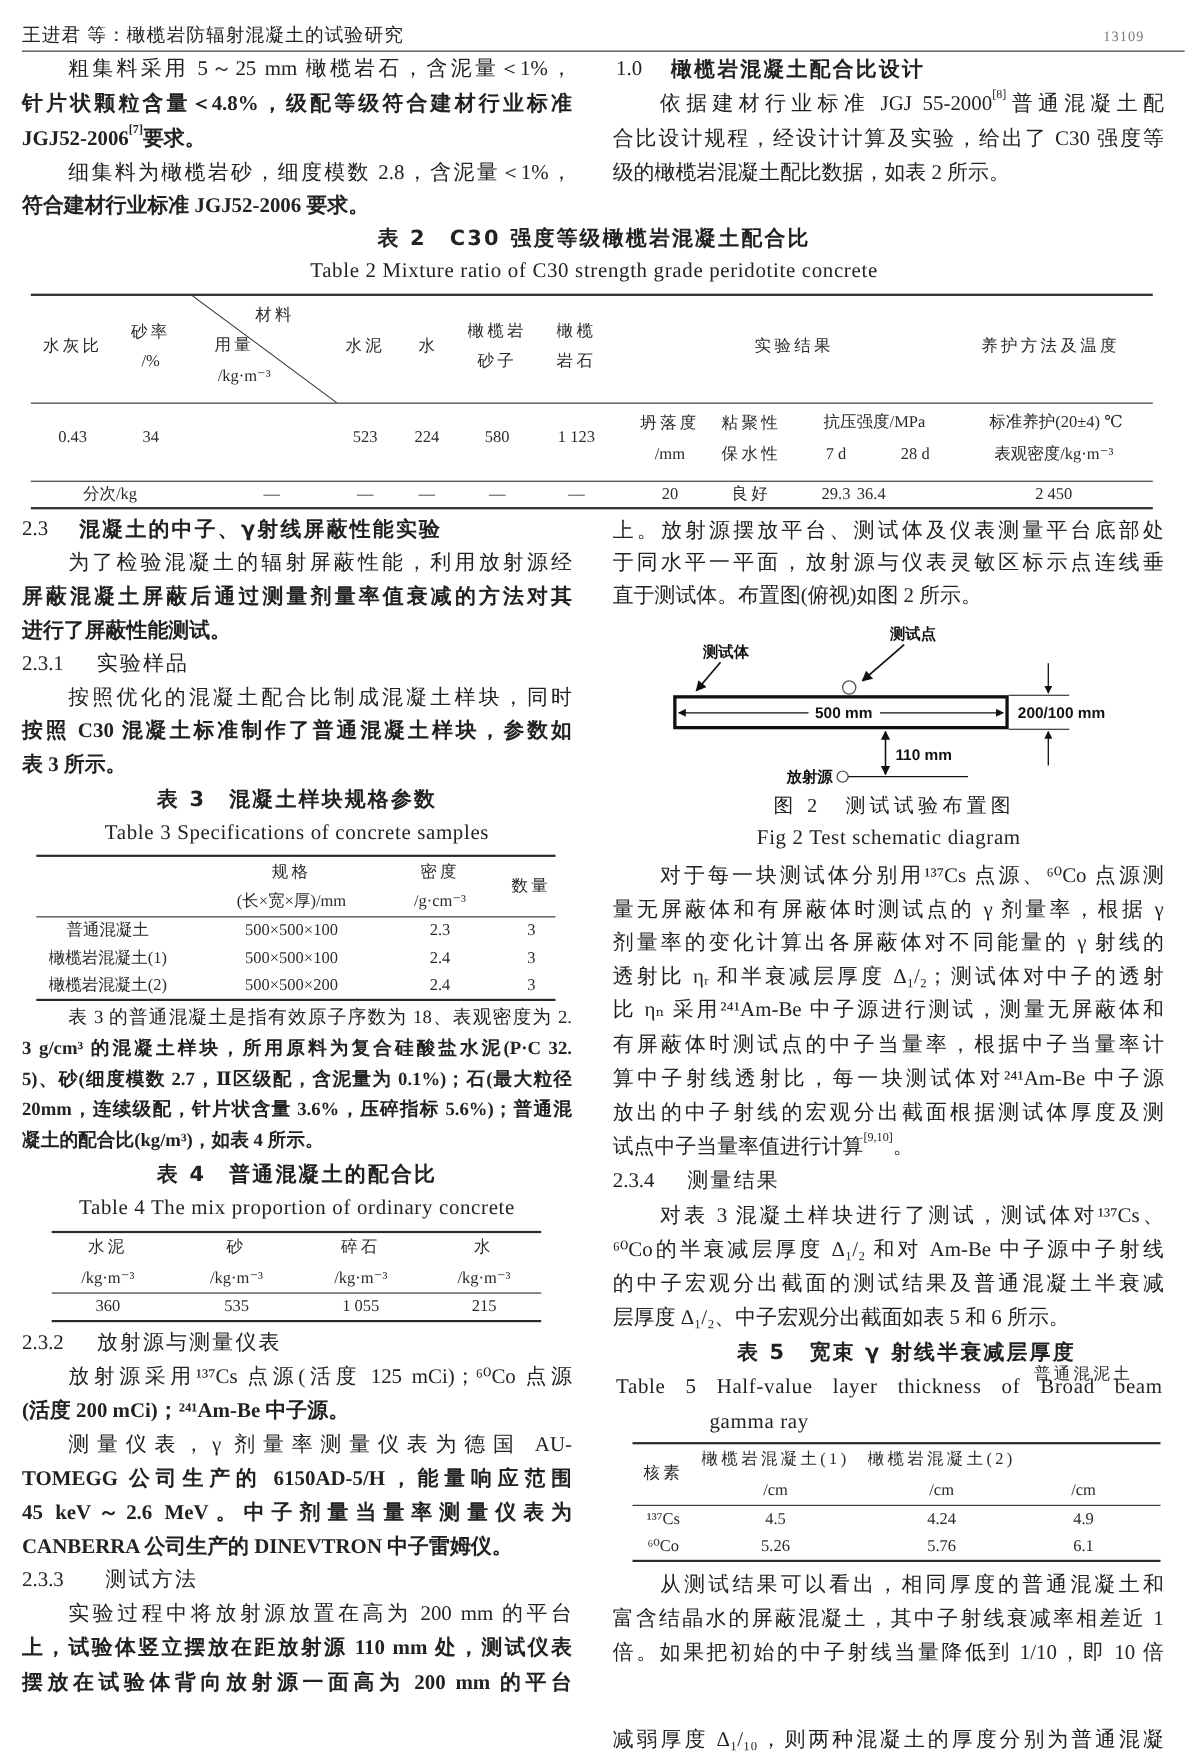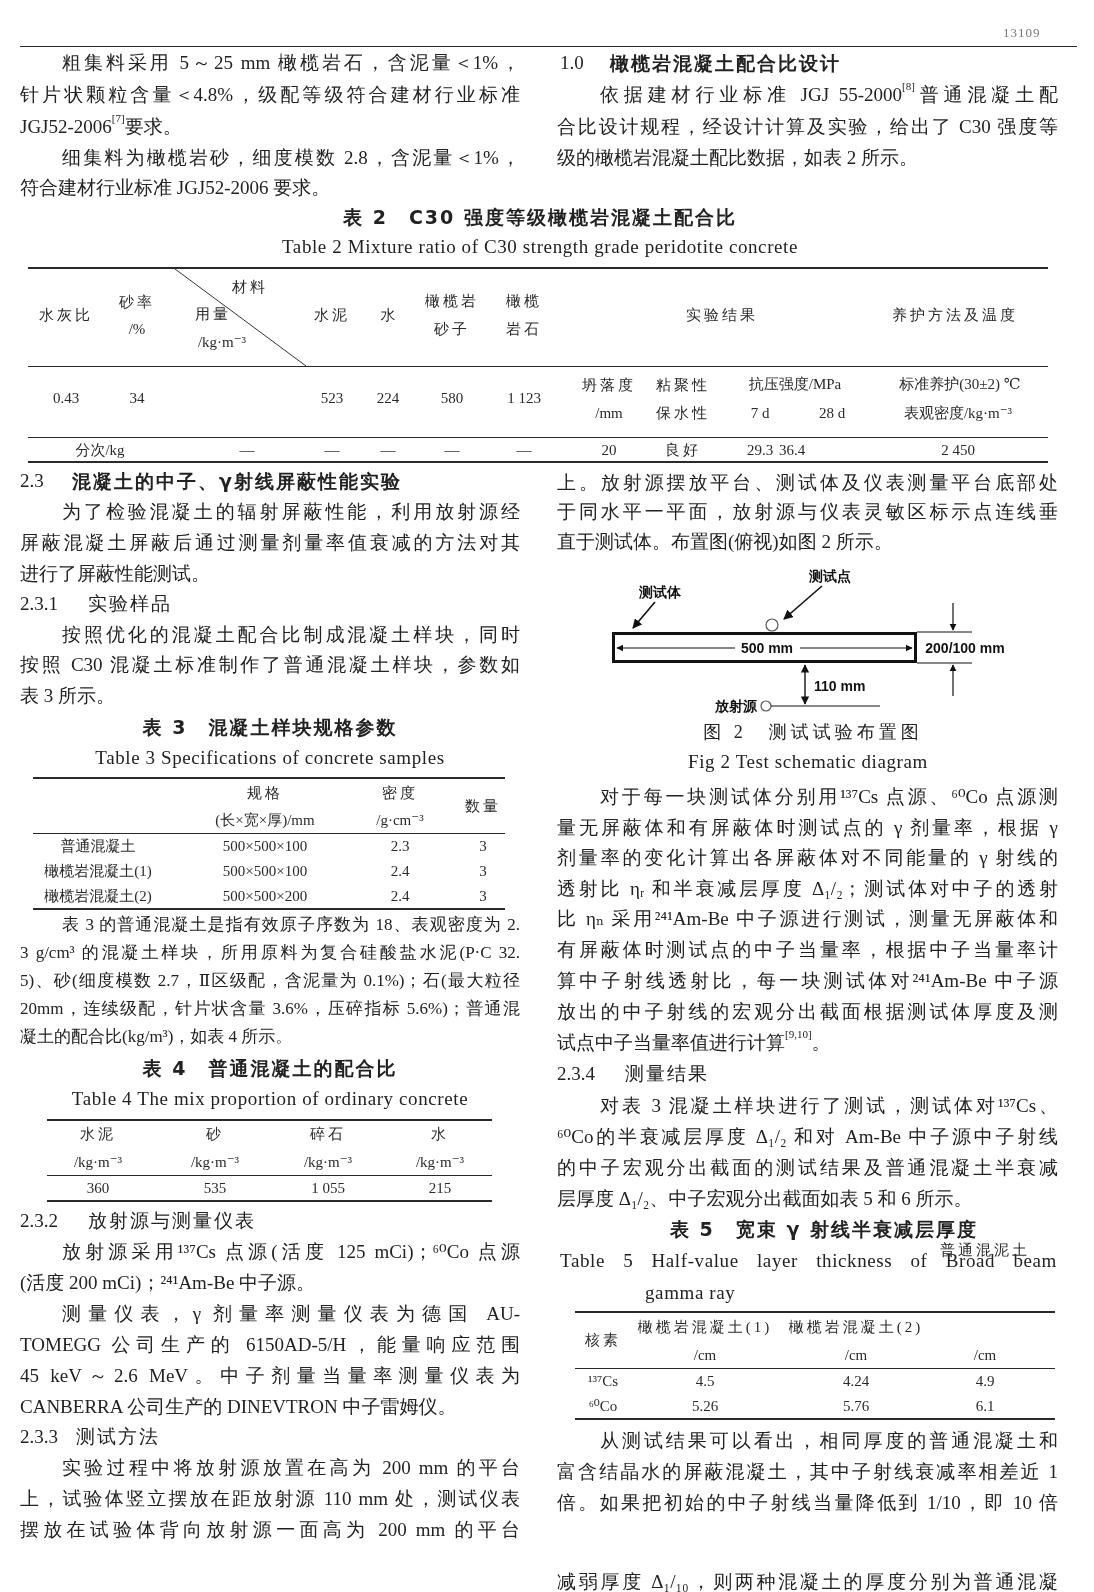--- a/index.html
+++ b/index.html
@@ -1,19 +1,19 @@
 <!DOCTYPE html>
 <html><head>
 <meta charset="utf-8">
 <style>
 html,body{margin:0;padding:0;background:#fff;}
 .page{position:relative;width:1094px;height:1592px;overflow:hidden;background:#fff;color:#222;font-family:"Liberation Serif","DejaVu Serif",serif;}
 .ln{position:absolute;height:24px;line-height:24px;font-size:19px;text-align:justify;text-align-last:justify;}
 .ln.end{text-align:left;text-align-last:left;}
-.L{left:20px;width:500px;}
+.L{left:20px;width:500px;font-weight:bold;}
 .Li{left:62px;width:458px;}
 .R{left:557px;width:501px;}
 .Ri{left:600px;width:458px;}
 .note{font-size:17px;}
 .num{position:absolute;font-size:19px;line-height:24px;height:24px;white-space:nowrap;}
 .ttl{position:absolute;font-size:19px;line-height:24px;height:24px;white-space:nowrap;letter-spacing:2px;}
 .ttl.b{font-weight:bold;font-family:"DejaVu Sans","Liberation Sans",sans-serif;}
 .cap{position:absolute;transform:translateX(-50%);white-space:nowrap;font-size:19px;line-height:24px;font-weight:bold;font-family:"DejaVu Sans","Liberation Sans",sans-serif;letter-spacing:2px;}
 .capen{position:absolute;transform:translateX(-50%);white-space:nowrap;font-size:19px;line-height:24px;letter-spacing:0.6px;}
 .figcap{position:absolute;transform:translateX(-50%);white-space:nowrap;font-size:18px;line-height:24px;letter-spacing:4px;}
@@ -24,20 +24,21 @@
 sup.ref{font-size:11px;vertical-align:top;line-height:12px;position:relative;top:-3px;}
 .runhead{position:absolute;left:20px;top:21px;font-size:17px;line-height:22px;letter-spacing:1px;white-space:nowrap;}
 .pagenum{position:absolute;left:1003px;top:25px;font-size:13px;line-height:16px;color:#777;letter-spacing:1px;}
 .svglab{font-family:"Liberation Sans","DejaVu Sans",sans-serif;font-weight:bold;font-size:14px;fill:#111;}
 </style>
 </head>
 <body>
 
 <div class="page">
 
+  <div class="runhead">王进君 等：橄榄岩防辐射混凝土的试验研究</div>
   <div class="pagenum">13109</div>
   <div class="rule" style="left:20px;top:46px;width:1057px;"></div>
 
   <div>
     <div class="ln Li" style="top:51px">粗集料采用 5～25 mm 橄榄岩石，含泥量＜1%，</div>
     <div class="ln L" style="top:83px">针片状颗粒含量＜4.8%，级配等级符合建材行业标准</div>
     <div class="ln L end" style="top:115px"><span>JGJ52-2006</span><sup class="ref">[7]</sup><span>要求。</span></div>
   </div>
   <div>
     <div class="ln Li" style="top:146px">细集料为橄榄岩砂，细度模数 2.8，含泥量＜1%，</div>
@@ -88,21 +89,21 @@
     <span class="c" style="left:388px;top:398px">224</span>
     <span class="c" style="left:452px;top:398px">580</span>
     <span class="c" style="left:524px;top:398px">1 123</span>
     <span class="c sp" style="left:609px;top:385px">坍落度</span>
     <span class="c" style="left:609px;top:413px">/mm</span>
     <span class="c sp" style="left:683px;top:385px">粘聚性</span>
     <span class="c sp" style="left:683px;top:413px">保水性</span>
     <span class="c" style="left:795px;top:384px">抗压强度/MPa</span>
     <span class="c" style="left:760px;top:413px">7 d</span>
     <span class="c" style="left:832px;top:413px">28 d</span>
-    <span class="c" style="left:960px;top:384px">标准养护(30±2) ℃</span>
+    <span class="c" style="left:960px;top:384px">标准养护(20±4) ℃</span>
     <span class="c" style="left:958px;top:413px">表观密度/kg·m⁻³</span>
 
     <span class="c" style="left:100px;top:450px">分次/kg</span>
     <span class="c" style="left:247px;top:450px">—</span>
     <span class="c" style="left:332px;top:450px">—</span>
     <span class="c" style="left:388px;top:450px">—</span>
     <span class="c" style="left:452px;top:450px">—</span>
     <span class="c" style="left:524px;top:450px">—</span>
     <span class="c" style="left:609px;top:450px">20</span>
     <span class="c sp" style="left:683px;top:450px">良好</span>
@@ -203,21 +204,21 @@
     <div class="ln L end" style="top:1271px">(活度 200 mCi)；²⁴¹Am-Be 中子源。</div>
   </div>
   <div>
     <div class="ln Li" style="top:1302px">测量仪表，γ 剂量率测量仪表为德国 AU-</div>
     <div class="ln L" style="top:1333px">TOMEGG 公司生产的 6150AD-5/H，能量响应范围</div>
     <div class="ln L" style="top:1364px">45 keV～2.6 MeV。中子剂量当量率测量仪表为</div>
     <div class="ln L end" style="top:1395px">CANBERRA 公司生产的 DINEVTRON 中子雷姆仪。</div>
   </div>
   <div>
     <span class="num" style="left:20px;top:1425px">2.3.3</span>
-    <span class="ttl" style="left:76px;top:1425px">测试方法</span>
+    <span class="ttl" style="left:96px;top:1425px">测试方法</span>
   </div>
   <div>
     <div class="ln Li" style="top:1456px">实验过程中将放射源放置在高为 200 mm 的平台</div>
     <div class="ln L" style="top:1487px">上，试验体竖立摆放在距放射源 110 mm 处，测试仪表</div>
     <div class="ln L" style="top:1518px">摆放在试验体背向放射源一面高为 200 mm 的平台</div>
   </div>
 
   <div>
     <div class="ln R" style="top:471px">上。放射源摆放平台、测试体及仪表测量平台底部处</div>
     <div class="ln R" style="top:500px">于同水平一平面，放射源与仪表灵敏区标示点连线垂</div>

